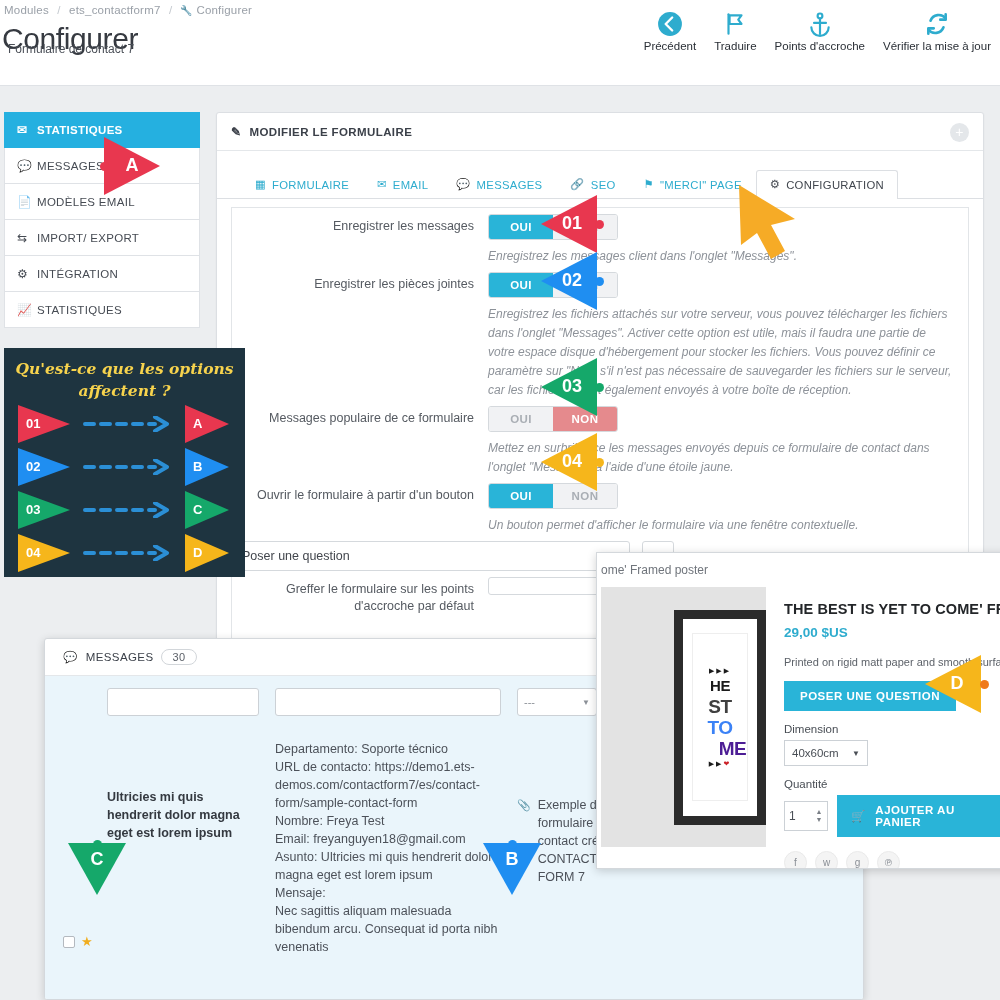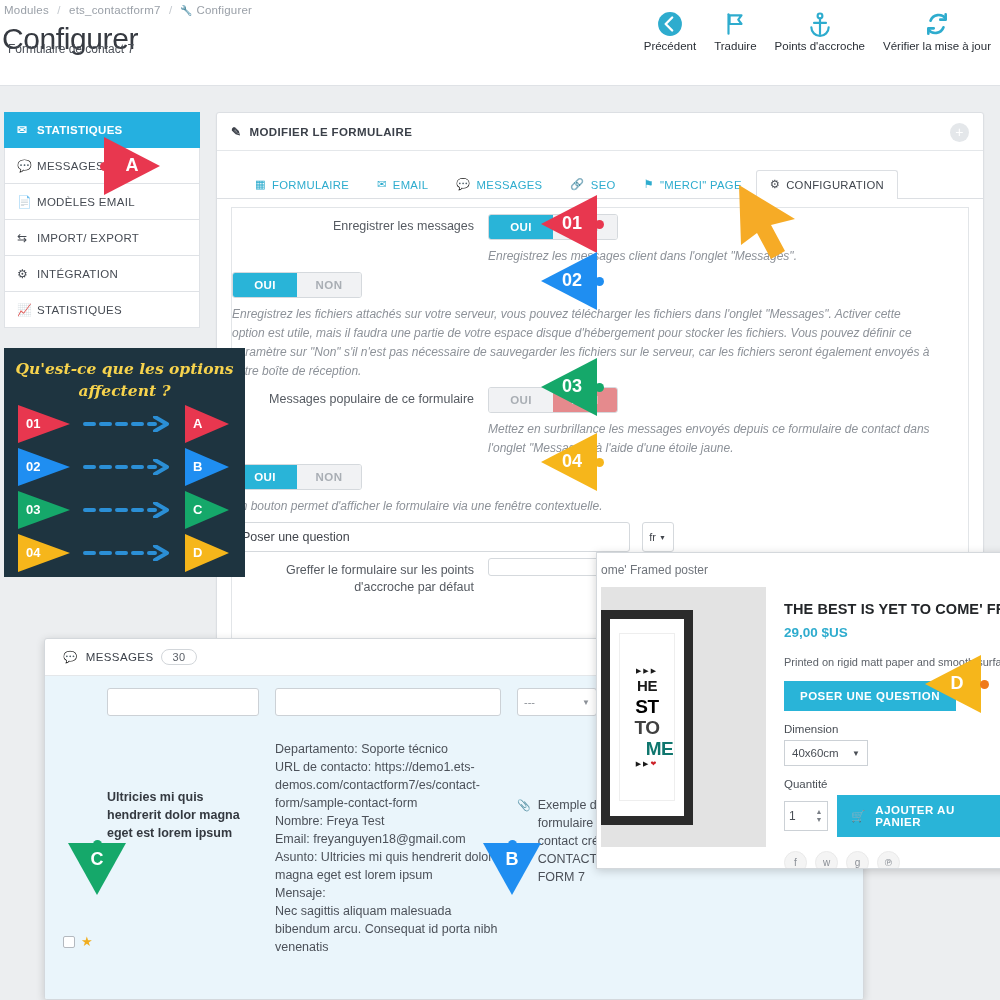--- a/index.html
+++ b/index.html
@@ -201,35 +201,35 @@
   
   #product-panel {
     position:absolute; left:596px; top:552px; width:420px; height:317px;
     background:#fff; border:1px solid #d4d8dc;
     box-shadow:0 2px 9px rgba(0,0,0,.18); overflow:hidden;
   }
   #prod-breadcrumb { font-size:12px; color:#6f747b; padding:10px 0 0 4px; }
   #prod-body { display:flex; padding:10px 0 0 0; }
   #prod-img {
     width:165px; height:260px; background:#e3e3e3; margin-left:4px; flex:none;
-    display:flex; align-items:center; justify-content:flex-start;
+    display:flex; align-items:center; justify-content:flex-end;
   }
   .frame-outer {
     width:92px; height:215px; background:#fff; border:9px solid #2b2b2b; position:relative;
     display:flex; align-items:center; justify-content:center;
   }
   .frame-inner {
     width:56px; height:168px; background:#fff; border:1px solid #eee;
     display:flex; flex-direction:column; align-items:center; justify-content:center; gap:1px;
   }
   .poster-line { font-weight:700; font-size:19px; line-height:20px; letter-spacing:-.5px; }
   .pl-he { color:#1b1b1b; font-size:15px; }
-  .pl-st { color:#000000; }
-  .pl-to { color:#404040; }
-  .pl-me { color:#0f766e;margin-left:25px; }
+  .pl-st { color:#404040; }
+  .pl-to { color:#3b82f6; }
+  .pl-me { color:#4c1d95;margin-left:25px; }
   .tri-deco { font-size:7px; letter-spacing:2px; color:#1b1b1b; }
   #prod-info { padding:14px 12px 0 18px; flex:1; }
   #prod-title { font-size:14.5px; font-weight:700; color:#232629; letter-spacing:.1px; white-space:nowrap; }
   #prod-price { font-size:13.5px; color:#2eacce; margin-top:8px; font-weight:600; }
   #prod-desc { font-size:11px; color:#5d6269; margin-top:16px; }
   #ask-btn {
     margin-top:13px; background:#29b4d8; color:#fff; font-size:11.5px; font-weight:700;
     letter-spacing:.5px; padding:9px 16px; display:inline-block; cursor:pointer;
   }
   .pf-label { font-size:11.5px; color:#494e55; margin-top:12px; }
@@ -398,20 +398,21 @@
       <div class="fctrl">
         <div class="toggle">
           <span class="on-yes">OUI</span>
           <span>NON</span>
         </div>
         <div class="fhelp">Enregistrez les messages client dans l'onglet "Messages".</div>
       </div>
     </div>
 
     <div class="frow">
+      <div class="flabel">Enregistrer les pièces jointes</div>
       <div class="fctrl">
         <div class="toggle">
           <span class="on-yes">OUI</span>
           <span>NON</span>
         </div>
         <div class="fhelp">Enregistrez les fichiers attachés sur votre serveur, vous pouvez télécharger les fichiers dans l'onglet "Messages". Activer cette option est utile, mais il faudra une partie de votre espace disque d'hébergement pour stocker les fichiers. Vous pouvez définir ce paramètre sur "Non" s'il n'est pas nécessaire de sauvegarder les fichiers sur le serveur, car les fichiers seront également envoyés à votre boîte de réception.</div>
       </div>
     </div>
 
     <div class="frow">
@@ -419,20 +420,21 @@
       <div class="fctrl">
         <div class="toggle">
           <span>OUI</span>
           <span class="on-no">NON</span>
         </div>
         <div class="fhelp">Mettez en surbrillance les messages envoyés depuis ce formulaire de contact dans l'onglet "Messages" à l'aide d'une étoile jaune.</div>
       </div>
     </div>
 
     <div class="frow">
+      <div class="flabel">Ouvrir le formulaire à partir d'un bouton</div>
       <div class="fctrl">
         <div class="toggle">
           <span class="on-yes">OUI</span>
           <span>NON</span>
         </div>
         <div class="fhelp">Un bouton permet d'afficher le formulaire via une fenêtre contextuelle.</div>
       </div>
     </div>
 
     <div class="frow">

